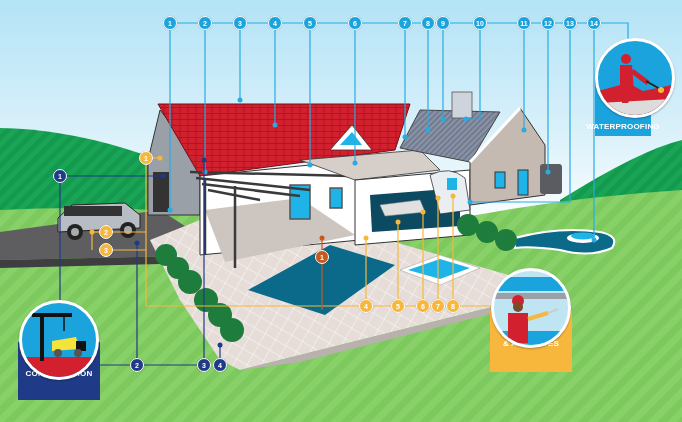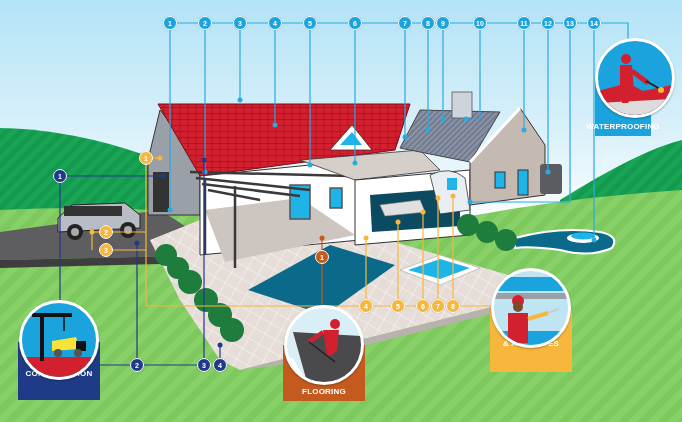--- a/index.html
+++ b/index.html
@@ -272,35 +272,20 @@
         <rect x="10" y="10" width="40" height="4" fill="#111"></rect>
         <line x1="42" y1="14" x2="42" y2="28" stroke="#111" stroke-width="1.5"></line>
         <path d="M30 38 L54 34 L58 46 L30 48 Z" fill="#f3e33a"></path>
         <rect x="54" y="38" width="10" height="10" fill="#111"></rect>
         <circle cx="36" cy="50" r="4" fill="#555"></circle>
           <circle cx="56" cy="50" r="4" fill="#555"></circle>
       </svg>
     </div>
   </div>
 
-  <div class="badge" style="left:283px;top:305px;width:82px;height:96px;">
-    <div class="plate" style="top:40px;background:#c45a1d;">
-      <span>FLOORING</span>
-    </div>
-    <div class="circle" style="left:1px;top:0;width:74px;height:74px;background:#d9eef7;">
-      <svg width="74" height="74" viewBox="0 0 74 74">
-        <path d="M6 24 L74 28 L74 74 L20 74 Z" fill="#4a4a4c"></path>
-        <path d="M6 50 L20 74 L0 74 L0 50 Z" fill="#fff"></path>
-        <circle cx="48" cy="16" r="5" fill="#d3202e"></circle>
-        <path d="M36 22 L52 22 L50 42 L44 48 L40 48 Z" fill="#d3202e"></path>
-        <path d="M36 24 L22 34" stroke="#d3202e" stroke-width="4"></path>
-        <path d="M22 34 L48 54" stroke="#222" stroke-width="1.5"></path>
-      </svg>
-    </div>
-  </div>
 
   <div class="badge" style="left:490px;top:268px;width:82px;height:104px;">
     <div class="plate" style="top:42px;background:#f6b73c;flex-direction:column;align-items:center;">
       <span>SEALANTS</span>
       <span>&amp; ADHESIVES</span>
     </div>
     <div class="circle" style="left:1px;top:0;width:74px;height:74px;background:#bfe4f2;">
       <svg width="74" height="74" viewBox="0 0 74 74">
         <rect x="0" y="6" width="74" height="14" fill="#1aa3dc"></rect>
         <rect x="0" y="22" width="74" height="6" fill="#9aa0a8"></rect>

